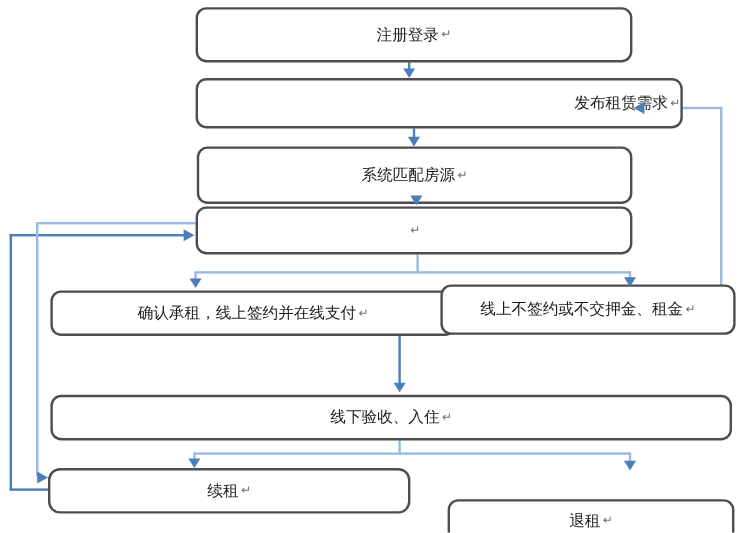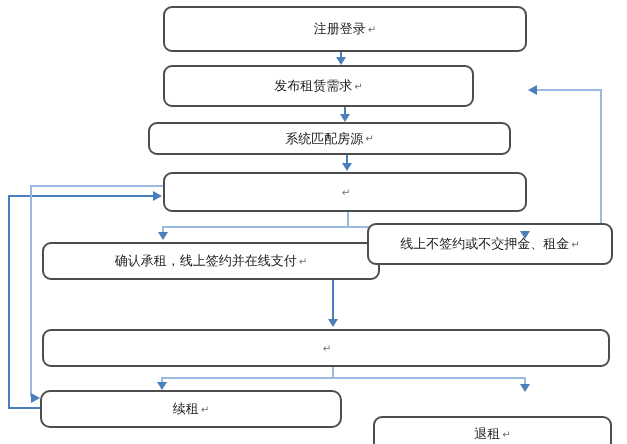--- a/index.html
+++ b/index.html
@@ -30,25 +30,25 @@
       border-left:5px solid transparent;border-right:5px solid transparent;
       border-top:8px solid var(--arrow-main);}
   .ar{position:absolute;width:0;height:0;z-index:3;
       border-top:5px solid transparent;border-bottom:5px solid transparent;
       border-left:9px solid var(--arrow-main);}
   .al{position:absolute;width:0;height:0;z-index:3;
       border-top:5px solid transparent;border-bottom:5px solid transparent;
       border-right:9px solid var(--arrow-main);}
   
   .n-register{left:163px;top:6px;width:364px;height:46px;}
-  .n-publish{left:163px;top:65px;width:311px;height:42px;}
-  .n-match{left:148px;top:122px;width:363px;height:33px;}
+  .n-publish{left:163px;top:65px;width:406px;height:42px;justify-content:flex-end;}
+  .n-match{left:164px;top:122px;width:363px;height:48px;}
   .n-verify{left:163px;top:172px;width:364px;height:40px;}
   .n-confirm{left:42px;top:242px;width:338px;height:38px;}
-  .n-nosign{left:367px;top:223px;width:246px;height:42px;}
+  .n-nosign{left:367px;top:237px;width:246px;height:42px;}
   .n-checkin{left:42px;top:329px;width:568px;height:38px;}
   .n-renew{left:40px;top:390px;width:302px;height:38px;border-radius:10px;}
   .n-terminate{left:373px;top:416px;width:239px;height:36px;}
 </style>
 </head>
 <body>
 
 <div class="canvas">
 
   <div class="node n-register">
@@ -68,20 +68,21 @@
   </div>
   <div class="node n-confirm">
     <span>确认承租，线上签约并在线支付</span>
       <span class="mark">↵</span>
   </div>
   <div class="node n-nosign">
     <span>线上不签约或不交押金、租金</span>
       <span class="mark">↵</span>
   </div>
   <div class="node n-checkin">
+    <span>线下验收、入住</span>
       <span class="mark">↵</span>
   </div>
   <div class="node n-renew">
     <span>续租</span>
       <span class="mark">↵</span>
   </div>
   <div class="node n-terminate">
     <span>退租</span>
       <span class="mark">↵</span>
   </div>

